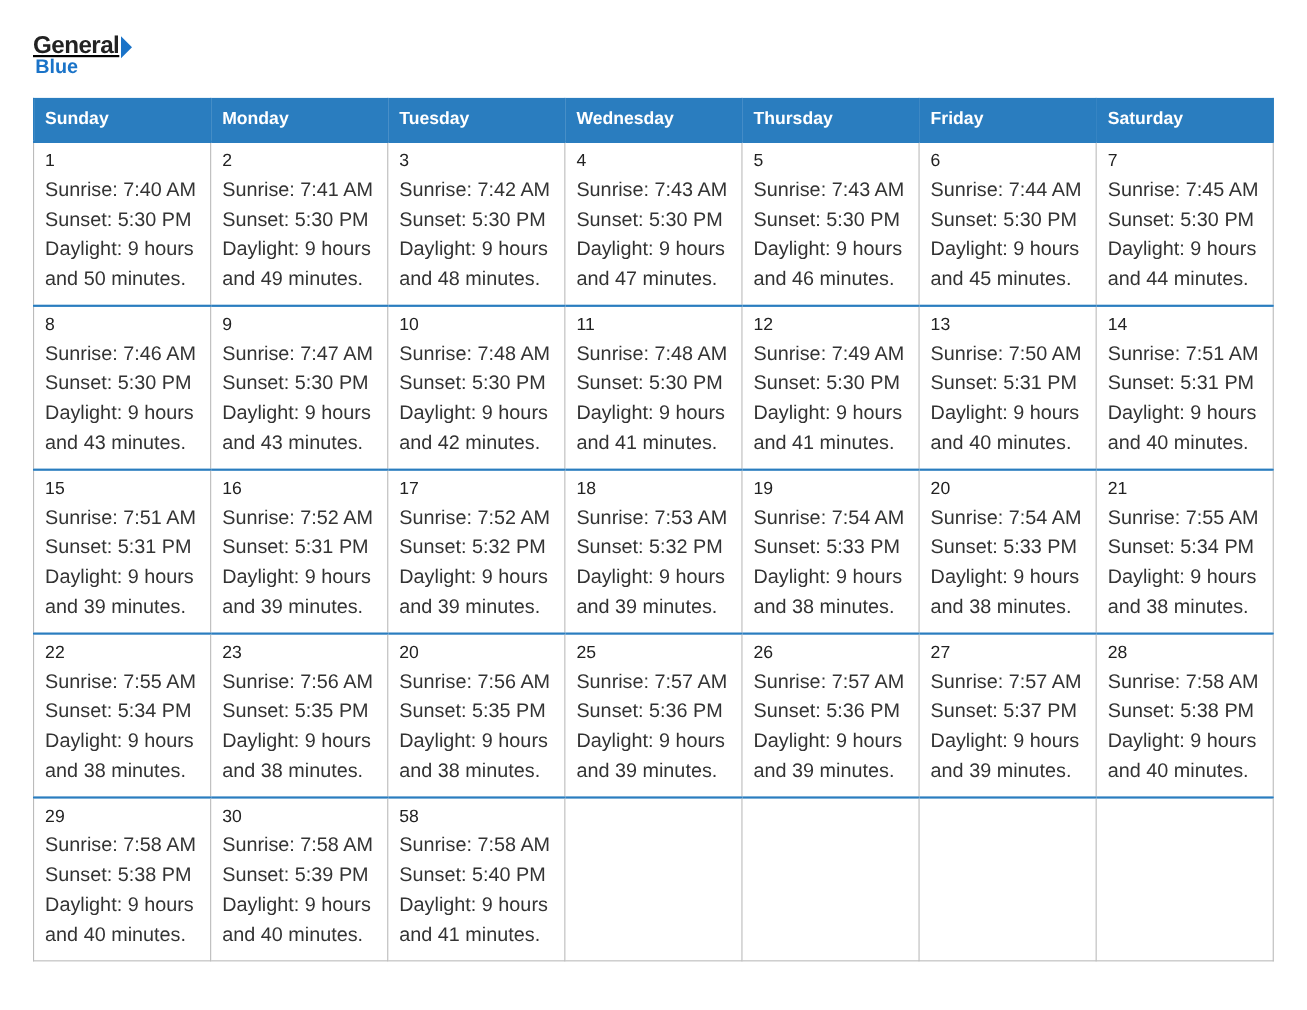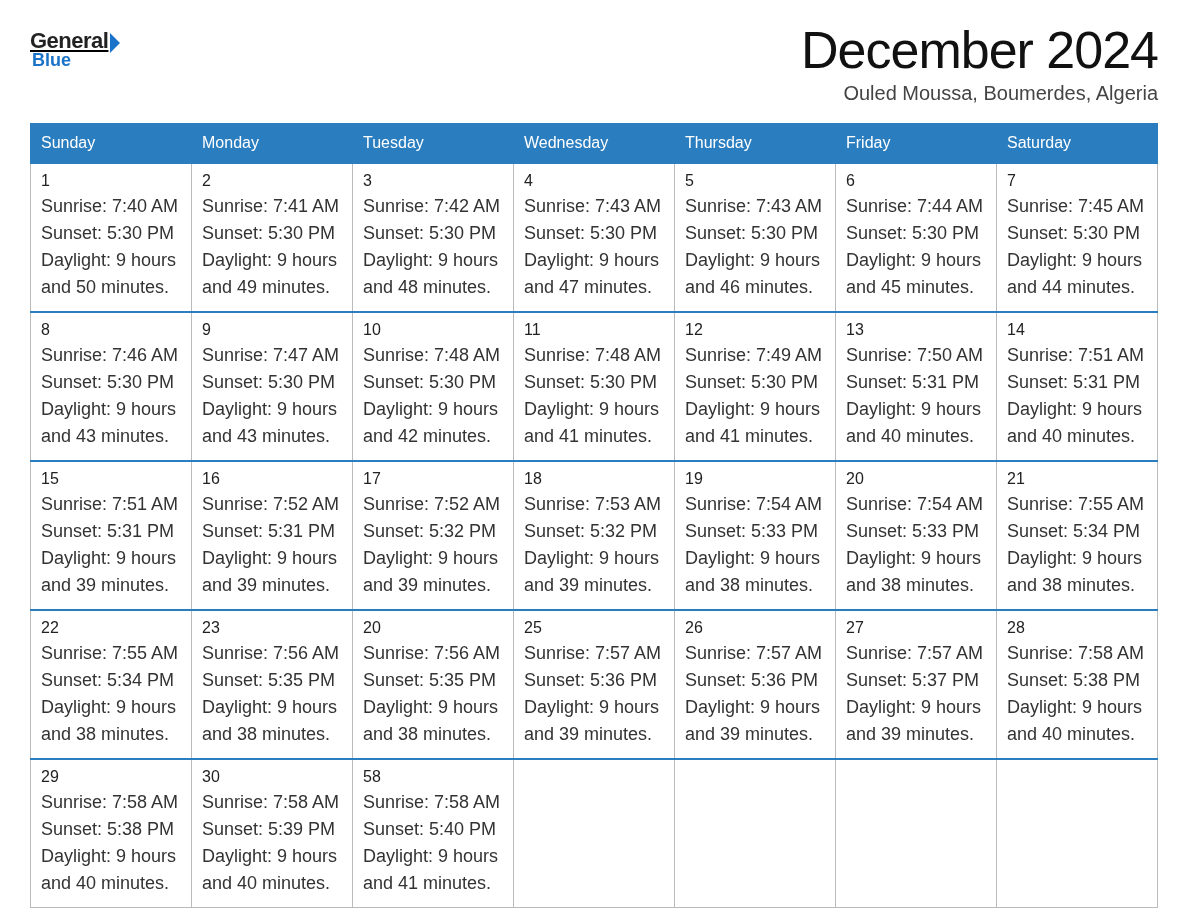--- a/index.html
+++ b/index.html
@@ -65,21 +65,21 @@
     }
     .calendar-table {
       width: 100%;
       border-collapse: collapse;
       table-layout: fixed;
     }
     .calendar-table thead tr th {
       background: #2a7dbf;
       color: #fff;
       font-size: 16px;
-      font-weight: normal;
+      font-weight: bold;
       padding: 10px 10px;
       text-align: left;
       border: 1px solid #2a7dbf;
     }
     .calendar-table tbody tr td {
       vertical-align: top;
       padding: 8px 10px 10px 10px;
       border: 1px solid #bbb;
       border-top: 2px solid #2a7dbf;
       font-size: 13px;
@@ -106,24 +106,20 @@
 </head>
 <body>
 
 <div class="header">
   <div class="logo">
     <div class="logo-top">
       <span class="logo-general">General</span>
       <div class="logo-arrow"></div>
     </div>
     <span class="logo-blue">Blue</span>
-  </div>
-  <div class="title-area">
-    <div class="month-title">December 2024</div>
-    <div class="subtitle">Ouled Moussa, Boumerdes, Algeria</div>
   </div>
 </div>
 
 <table class="calendar-table">
   <thead>
     <tr>
 
     <th>Sunday</th>
         <th>Monday</th>
         <th>Tuesday</th>

